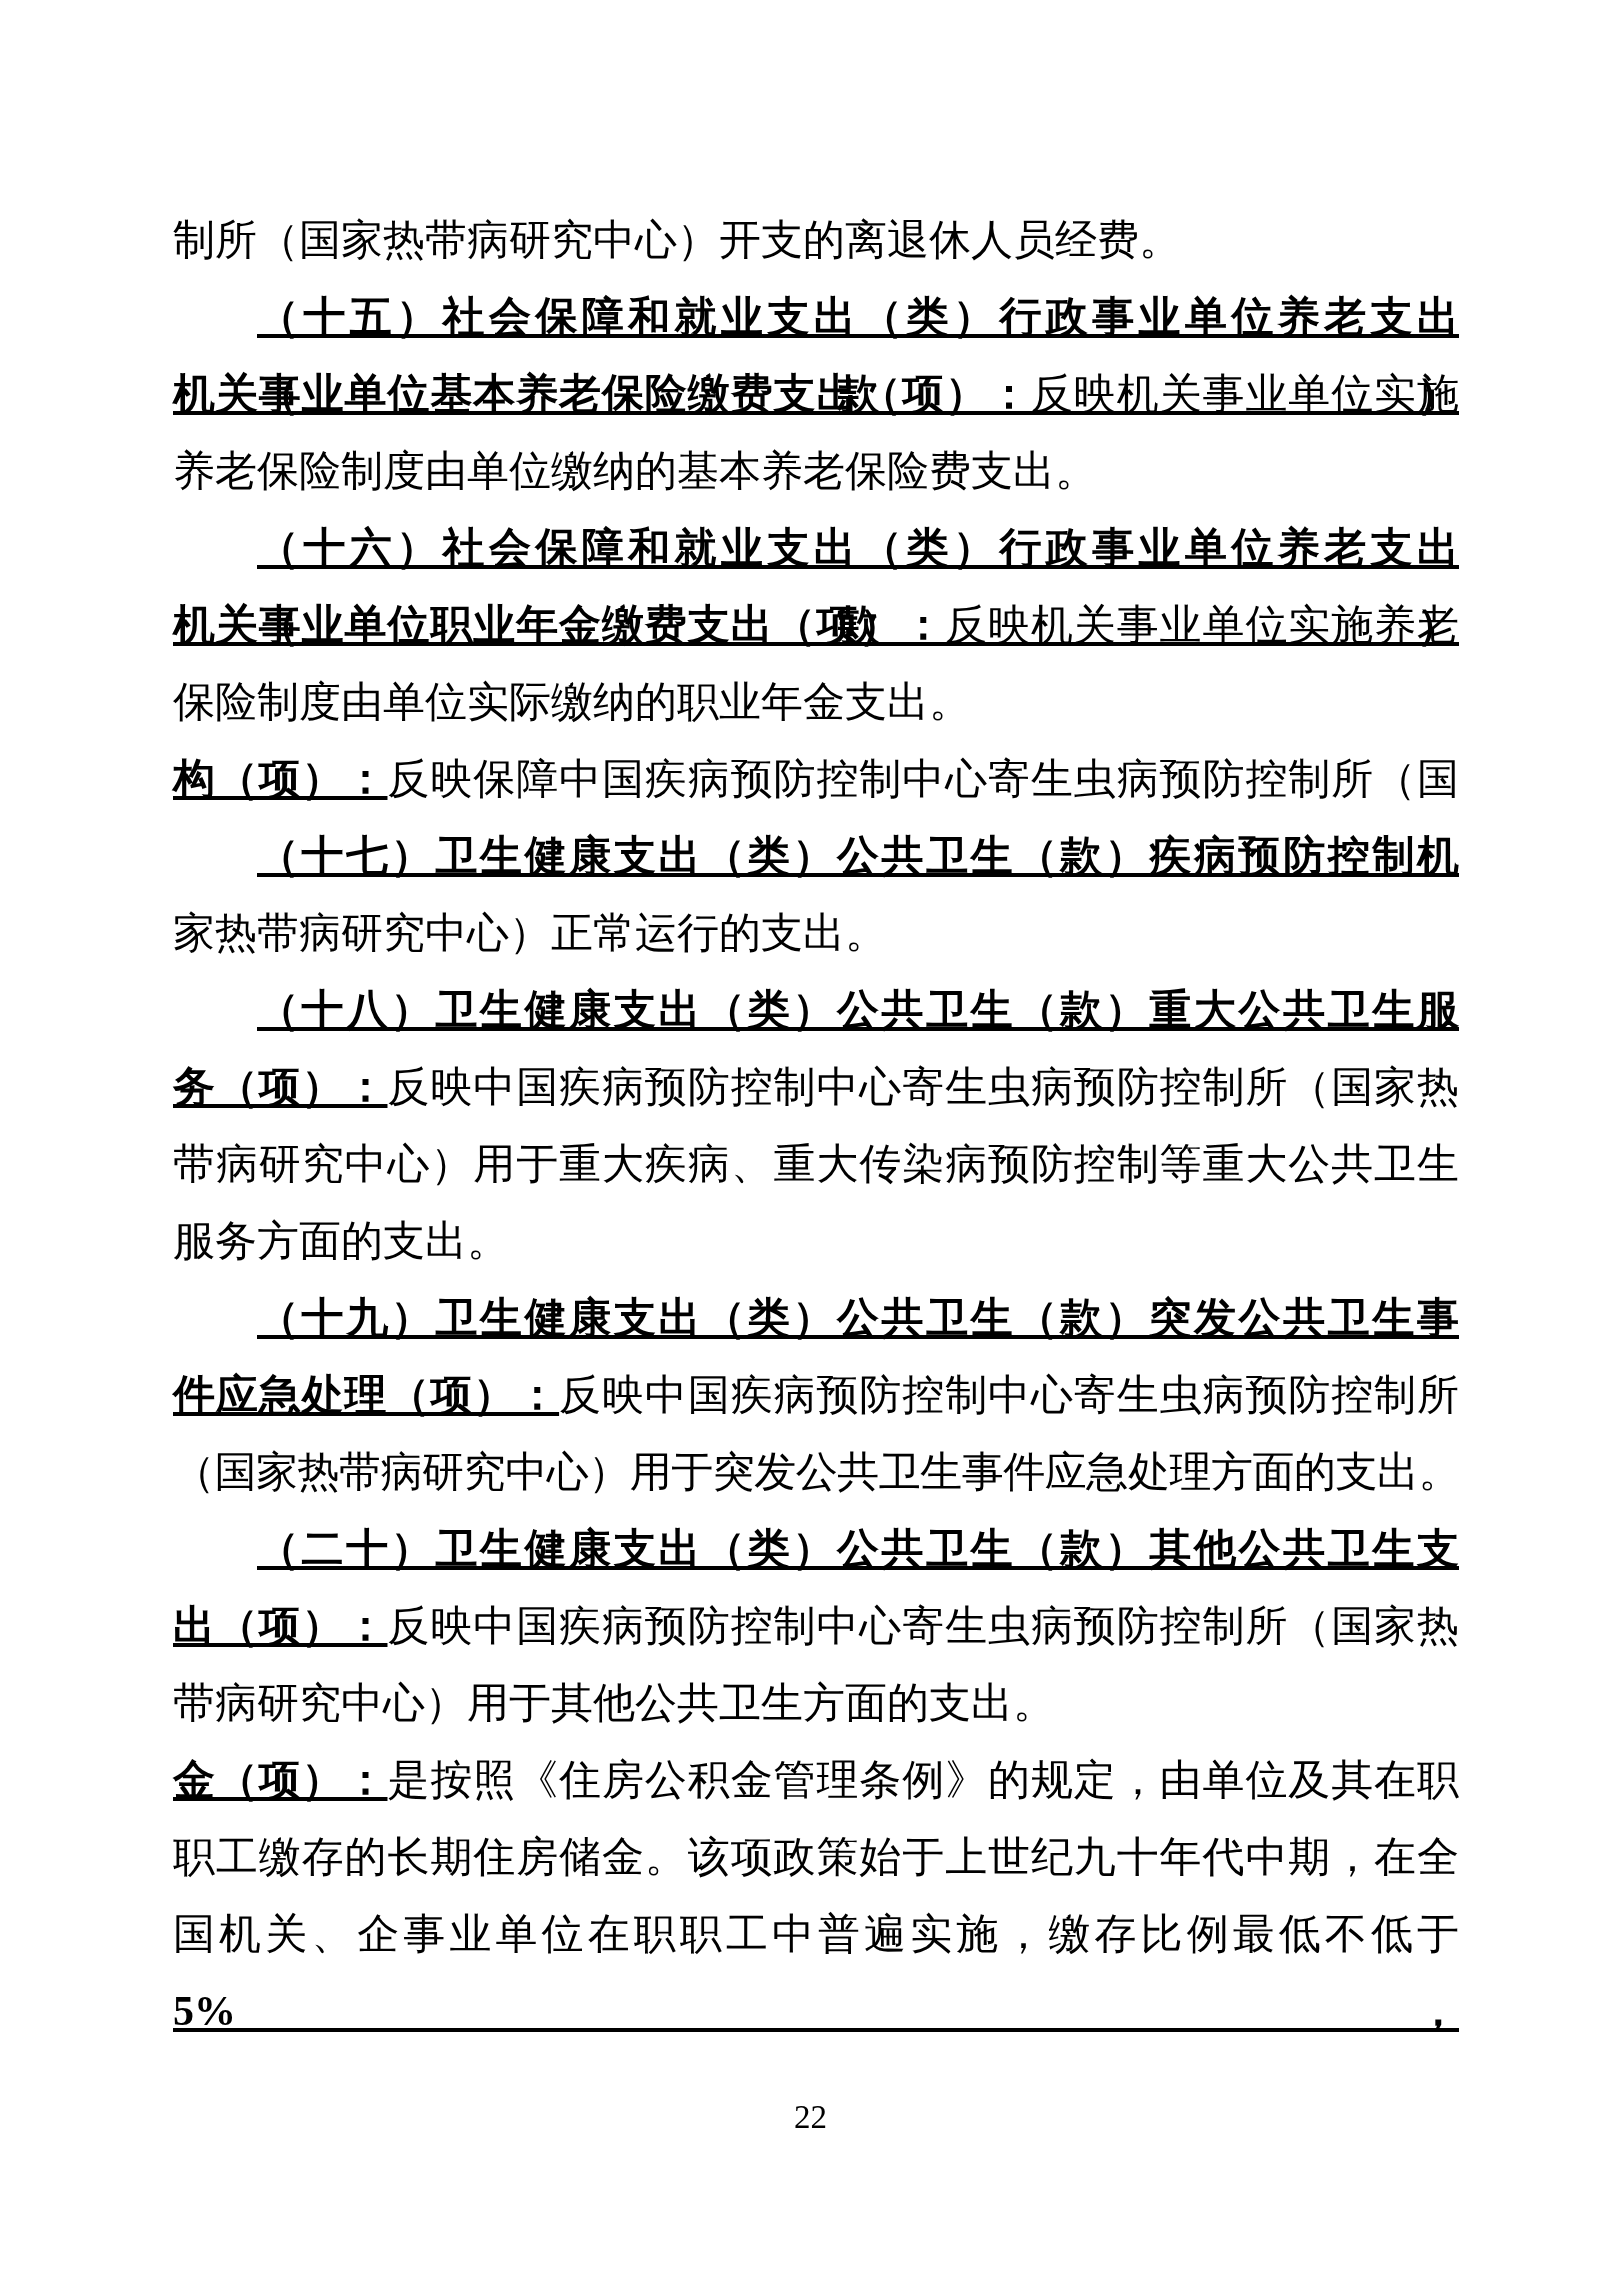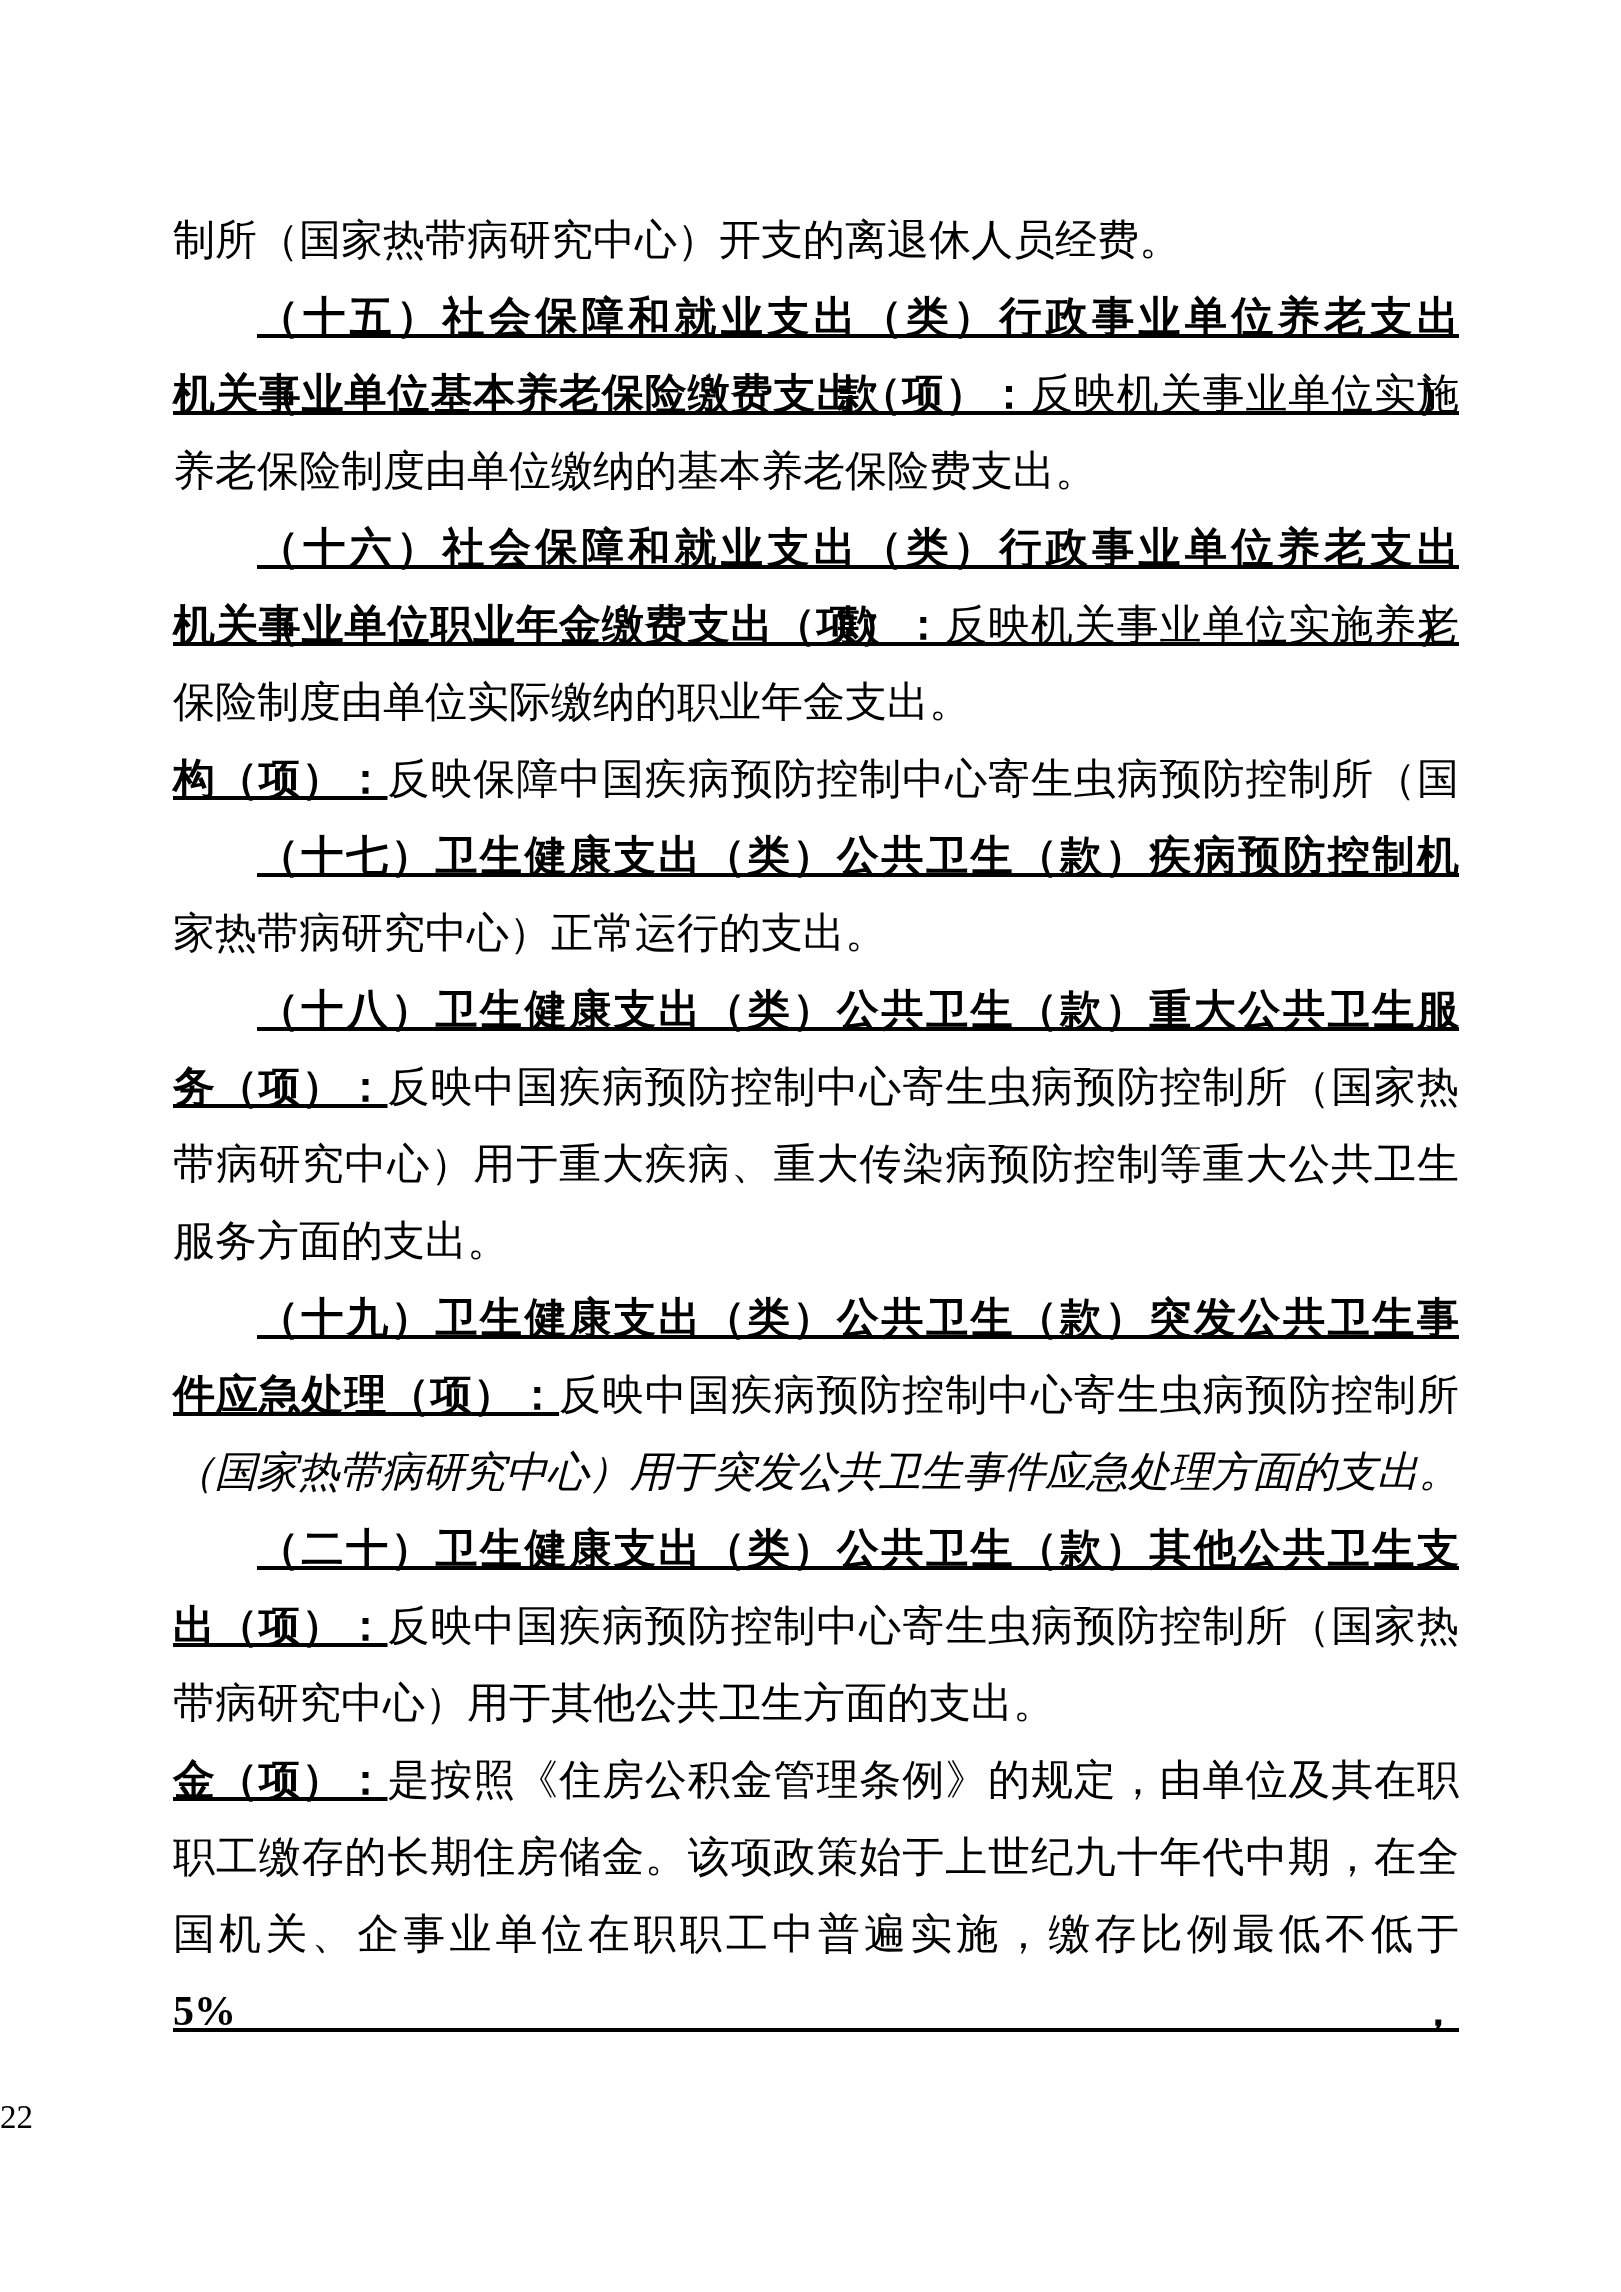--- a/index.html
+++ b/index.html
@@ -32,32 +32,31 @@
   .line.justify {
     text-align: justify;
     text-align-last: justify;
     text-justify: inter-character;
   }
   .line.indent {
     padding-left: 84px;
   }
   .line.tight {
     letter-spacing: -1.5px;
-    font-style: italic;
   }
   .seg.bold {
     font-weight: bold;
     text-decoration: underline;
   }
   .page-number {
     position: absolute;
     top: 2098px;
     left: 0;
     width: 100%;
-    text-align: left;
+    text-align: center;
     font-size: 33px;
     line-height: 39px;
   }
 </style>
 </head>
 <body>
 
 <div class="page">
   <main class="text-block">
       <div class="line"><span class="seg">制所（国家热带病研究中心）开支的离退休人员经费。</span></div>

